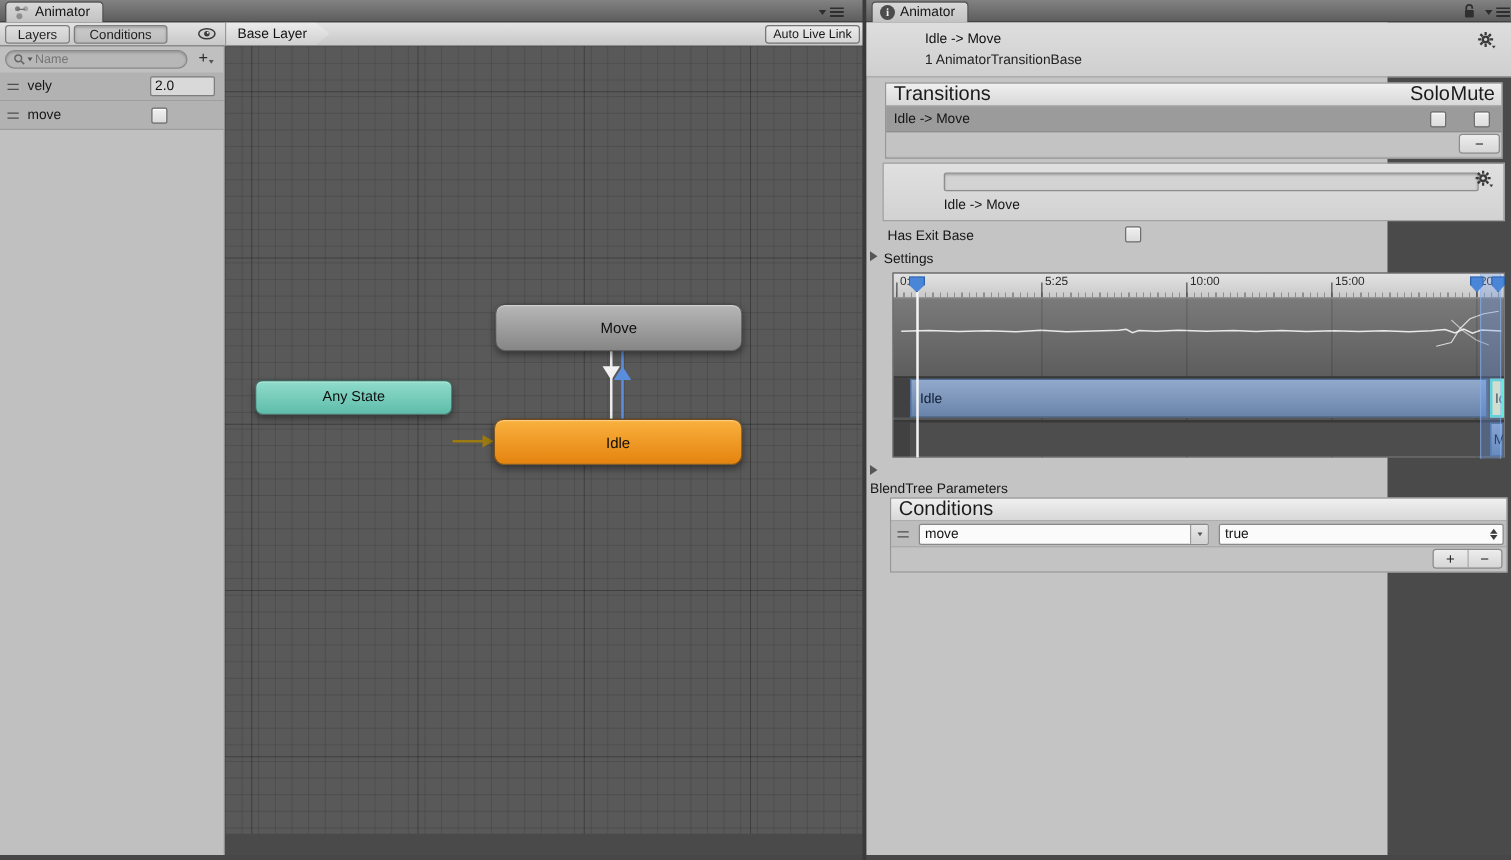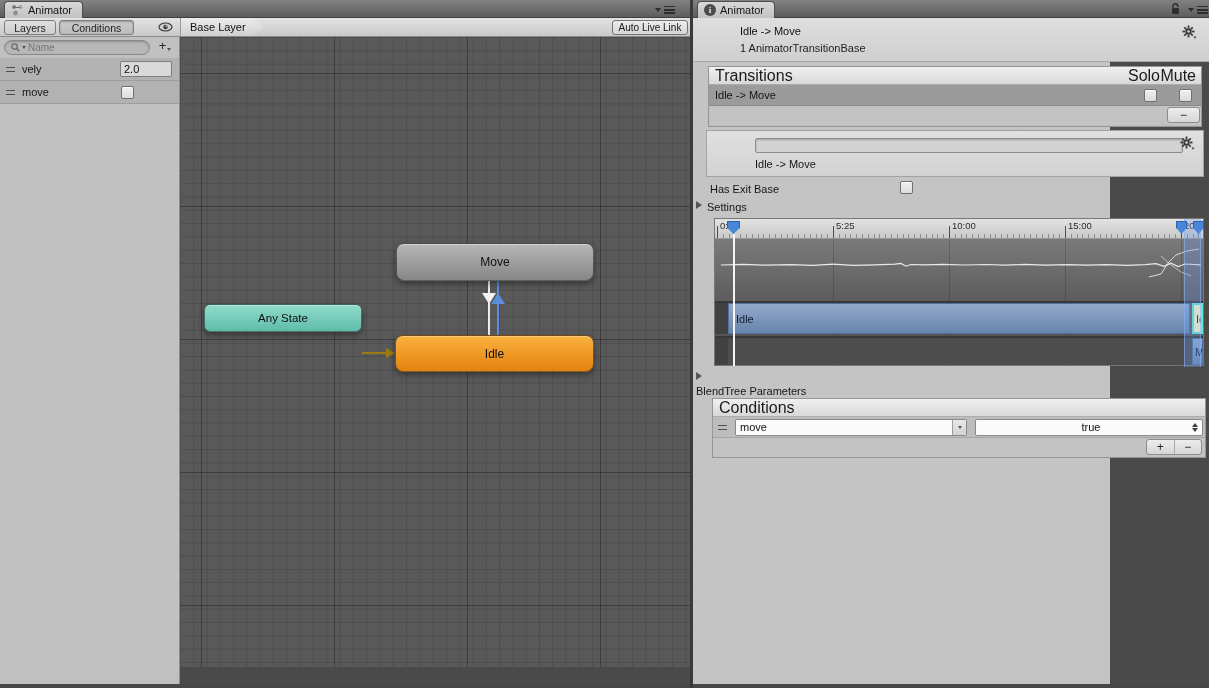--- a/index.html
+++ b/index.html
@@ -168,21 +168,21 @@
   
   .cond-box { left:19px; top:380px; width:494px; height:60px; }
   .cond-row { position:relative; height:21px; background:#bdbdbd; border-bottom:1px solid #a5a5a5; }
   .cond-handle { position:absolute; left:5px; top:8px; width:9px; height:5px;
                  border-top:1.5px solid #4e4e4e; border-bottom:1.5px solid #4e4e4e; }
   .dd { position:absolute; top:2px; height:17px; background:#fbfbfb; border:1px solid #898989; border-radius:2px;
         font-size:11px; color:#111; line-height:15px; padding-left:4px; cursor:pointer; }
   .dd1 { left:22px; width:232px; }
   .dd-btn { position:absolute; right:0; top:0; width:14px; height:15px; background:linear-gradient(#e9e9e9,#d2d2d2);
             border-left:1px solid #9b9b9b; display:flex; align-items:center; justify-content:center; }
-  .dd2 { left:262px; width:228px;text-align:center; }
+  .dd2 { left:262px; width:228px; }
   .stepper { position:absolute; right:4px; top:2.5px; display:flex; flex-direction:column; gap:1.5px; align-items:center; }
   .stp-up { width:0; height:0; border-left:3px solid transparent; border-right:3px solid transparent; border-bottom:4px solid #3c3c3c; }
   .stp-dn { width:0; height:0; border-left:3px solid transparent; border-right:3px solid transparent; border-top:4px solid #3c3c3c; }
   .cond-foot { position:relative; height:19px; background:#c3c3c3; }
   .pm-group { position:absolute; right:3px; top:1px; width:56px; height:16px; border:1px solid #8d8d8d; border-radius:3px;
               background:linear-gradient(#ededed,#d6d6d6); display:flex; }
   .pm-group > div { flex:1; display:flex; align-items:center; justify-content:center; font-size:12px; color:#222; cursor:pointer; }
   .pm-group > div:first-child { border-right:1px solid #aaa; }
   svg { display:block; }
 </style>

